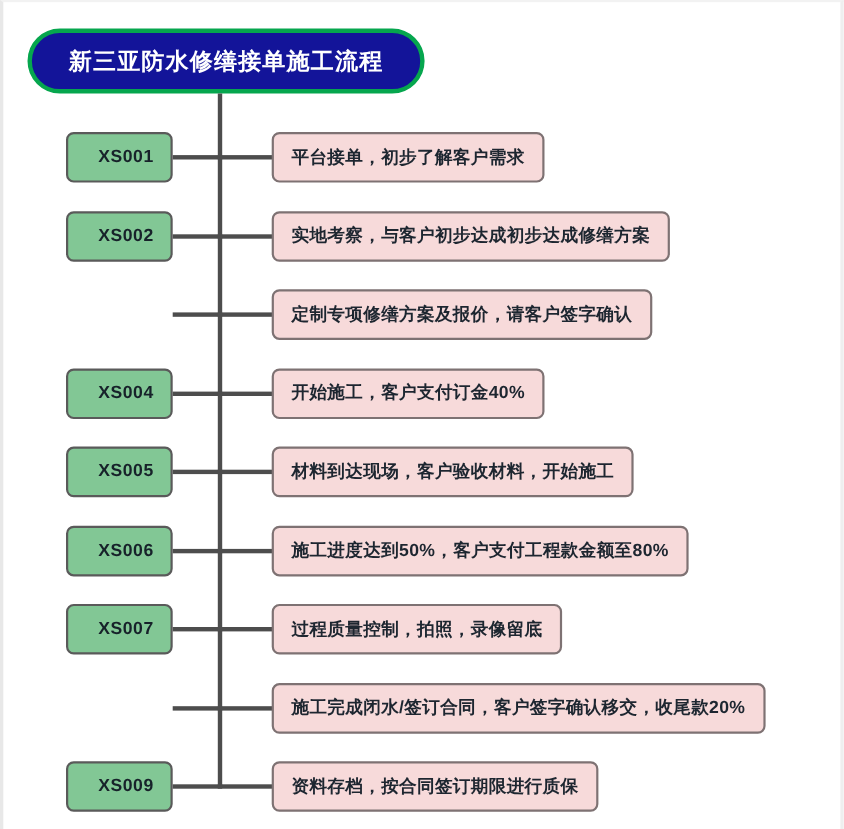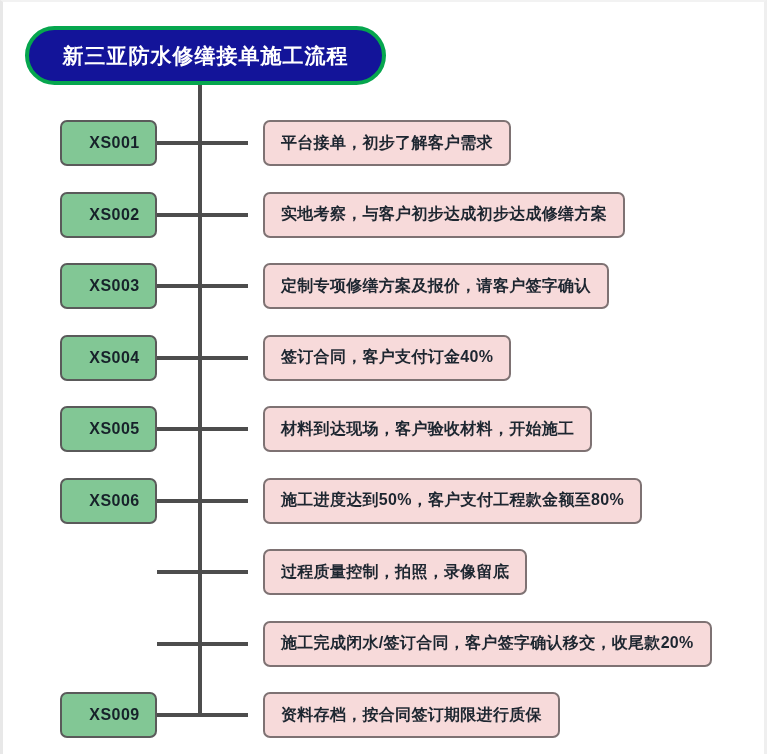--- a/index.html
+++ b/index.html
@@ -107,21 +107,20 @@
     border: 2px solid #7e7273;
     border-radius: 7px;
     display: flex;
     align-items: center;
     padding: 0 16px;
     font-size: 16px;
     font-weight: bold;
     color: #1d2630;
     white-space: nowrap;
     letter-spacing: 0.3px;
-    margin-left: 16px;
   }
 </style>
 </head>
 <body>
 
 <div id="canvas">
 
   <div class="title-box">新三亚防水修缮接单施工流程</div>
 
   <div class="spine" style="height: 630px;"></div>
@@ -133,44 +132,44 @@
         <div class="connector-right"></div>
         <div class="text-box">平台接单，初步了解客户需求</div>
       </div>
       <div class="row" style="top: 189.5px;">
         <div class="code-box">XS002</div>
         <div class="connector-left"></div>
         <div class="connector-right"></div>
         <div class="text-box">实地考察，与客户初步达成初步达成修缮方案</div>
       </div>
       <div class="row" style="top: 261px;">
-        <div class="code-box">XS003</div>
         <div class="connector-left"></div>
         <div class="connector-right"></div>
         <div class="text-box">定制专项修缮方案及报价，请客户签字确认</div>
       </div>
       <div class="row" style="top: 332.5px;">
         <div class="code-box">XS004</div>
         <div class="connector-left"></div>
         <div class="connector-right"></div>
-        <div class="text-box">签订合同，客户支付订金40%</div>
+        <div class="text-box">开始施工，客户支付订金40%</div>
       </div>
       <div class="row" style="top: 404px;">
         <div class="code-box">XS005</div>
         <div class="connector-left"></div>
         <div class="connector-right"></div>
         <div class="text-box">材料到达现场，客户验收材料，开始施工</div>
       </div>
       <div class="row" style="top: 475.5px;">
         <div class="code-box">XS006</div>
         <div class="connector-left"></div>
         <div class="connector-right"></div>
         <div class="text-box">施工进度达到50%，客户支付工程款金额至80%</div>
       </div>
       <div class="row" style="top: 547px;">
+        <div class="code-box">XS007</div>
         <div class="connector-left"></div>
         <div class="connector-right"></div>
         <div class="text-box">过程质量控制，拍照，录像留底</div>
       </div>
       <div class="row" style="top: 618.5px;">
         <div class="connector-left"></div>
         <div class="connector-right"></div>
         <div class="text-box">施工完成闭水/签订合同，客户签字确认移交，收尾款20%</div>
       </div>
       <div class="row" style="top: 690px;">

